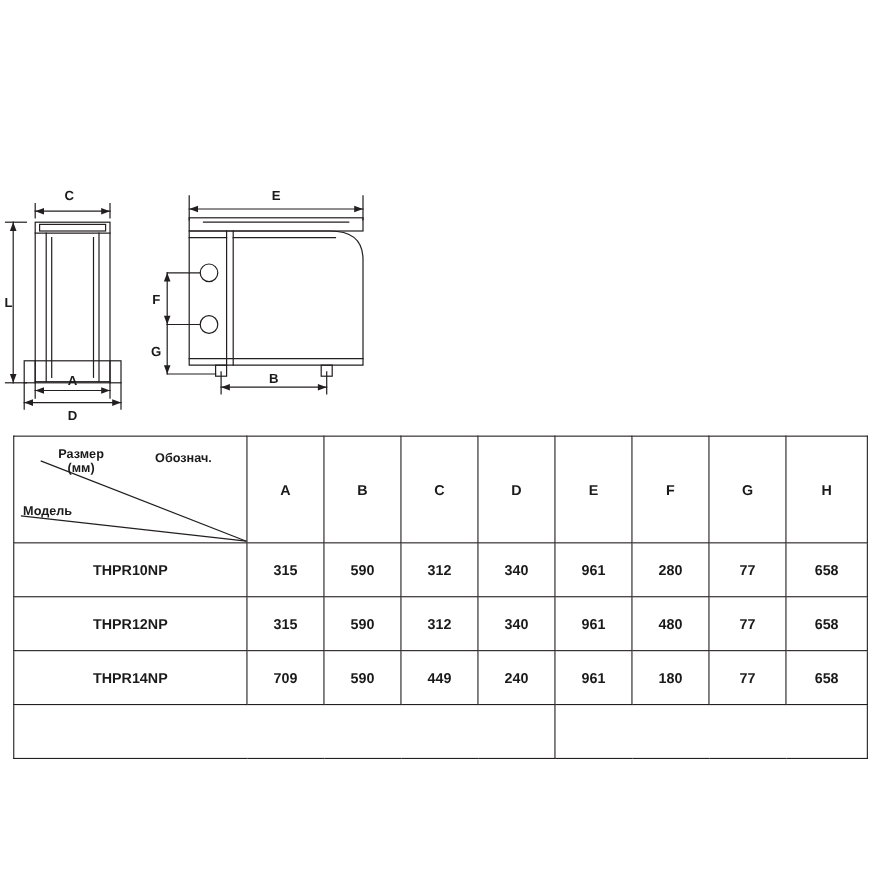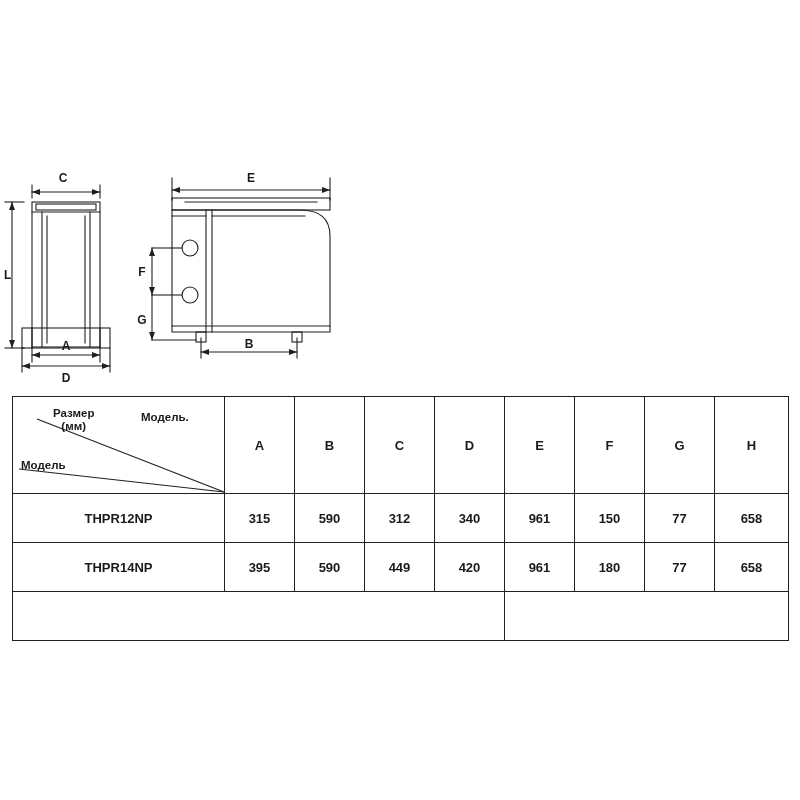--- a/index.html
+++ b/index.html
@@ -191,52 +191,63 @@
           <tr>
         <td class="corner hdr-cell">
           <svg width="212" height="96" viewBox="0 0 212 96">
             <line x1="24" y1="22" x2="211" y2="95" stroke="#231f20" stroke-width="1.1"></line>
             <line x1="6" y1="72" x2="211" y2="95" stroke="#231f20" stroke-width="1.1"></line>
           </svg>
           <div class="c-txt c-razmer">
             <span>Размер</span><br>
             <span>(мм)</span>
           </div>
-          <div class="c-txt c-oboz">Модель.</div>
+          <div class="c-txt c-oboz">Обознач.</div>
           <div class="c-txt c-model">Модель</div>
         </td>
         <td class="hdr-cell">A</td>
         <td class="hdr-cell">B</td>
         <td class="hdr-cell">C</td>
         <td class="hdr-cell">D</td>
         <td class="hdr-cell">E</td>
         <td class="hdr-cell">F</td>
         <td class="hdr-cell">G</td>
         <td class="hdr-cell">H</td>
       </tr>
 
+      <tr>
+        <td class="row-cell model-col">THPR10NP</td>
+        <td class="row-cell">315</td>
+        <td class="row-cell">590</td>
+        <td class="row-cell">312</td>
+        <td class="row-cell">340</td>
+        <td class="row-cell">961</td>
+        <td class="row-cell">280</td>
+        <td class="row-cell">77</td>
+        <td class="row-cell">658</td>
+      </tr>
 
       <tr>
         <td class="row-cell model-col">THPR12NP</td>
         <td class="row-cell">315</td>
         <td class="row-cell">590</td>
         <td class="row-cell">312</td>
         <td class="row-cell">340</td>
         <td class="row-cell">961</td>
-        <td class="row-cell">150</td>
+        <td class="row-cell">480</td>
         <td class="row-cell">77</td>
         <td class="row-cell">658</td>
       </tr>
 
       <tr>
         <td class="row-cell model-col">THPR14NP</td>
-        <td class="row-cell">395</td>
+        <td class="row-cell">709</td>
         <td class="row-cell">590</td>
         <td class="row-cell">449</td>
-        <td class="row-cell">420</td>
+        <td class="row-cell">240</td>
         <td class="row-cell">961</td>
         <td class="row-cell">180</td>
         <td class="row-cell">77</td>
         <td class="row-cell">658</td>
       </tr>
 
       <tr class="blank-row">
         <td class="blank-left" colspan="5"></td>
         <td colspan="4"></td>
       </tr>

